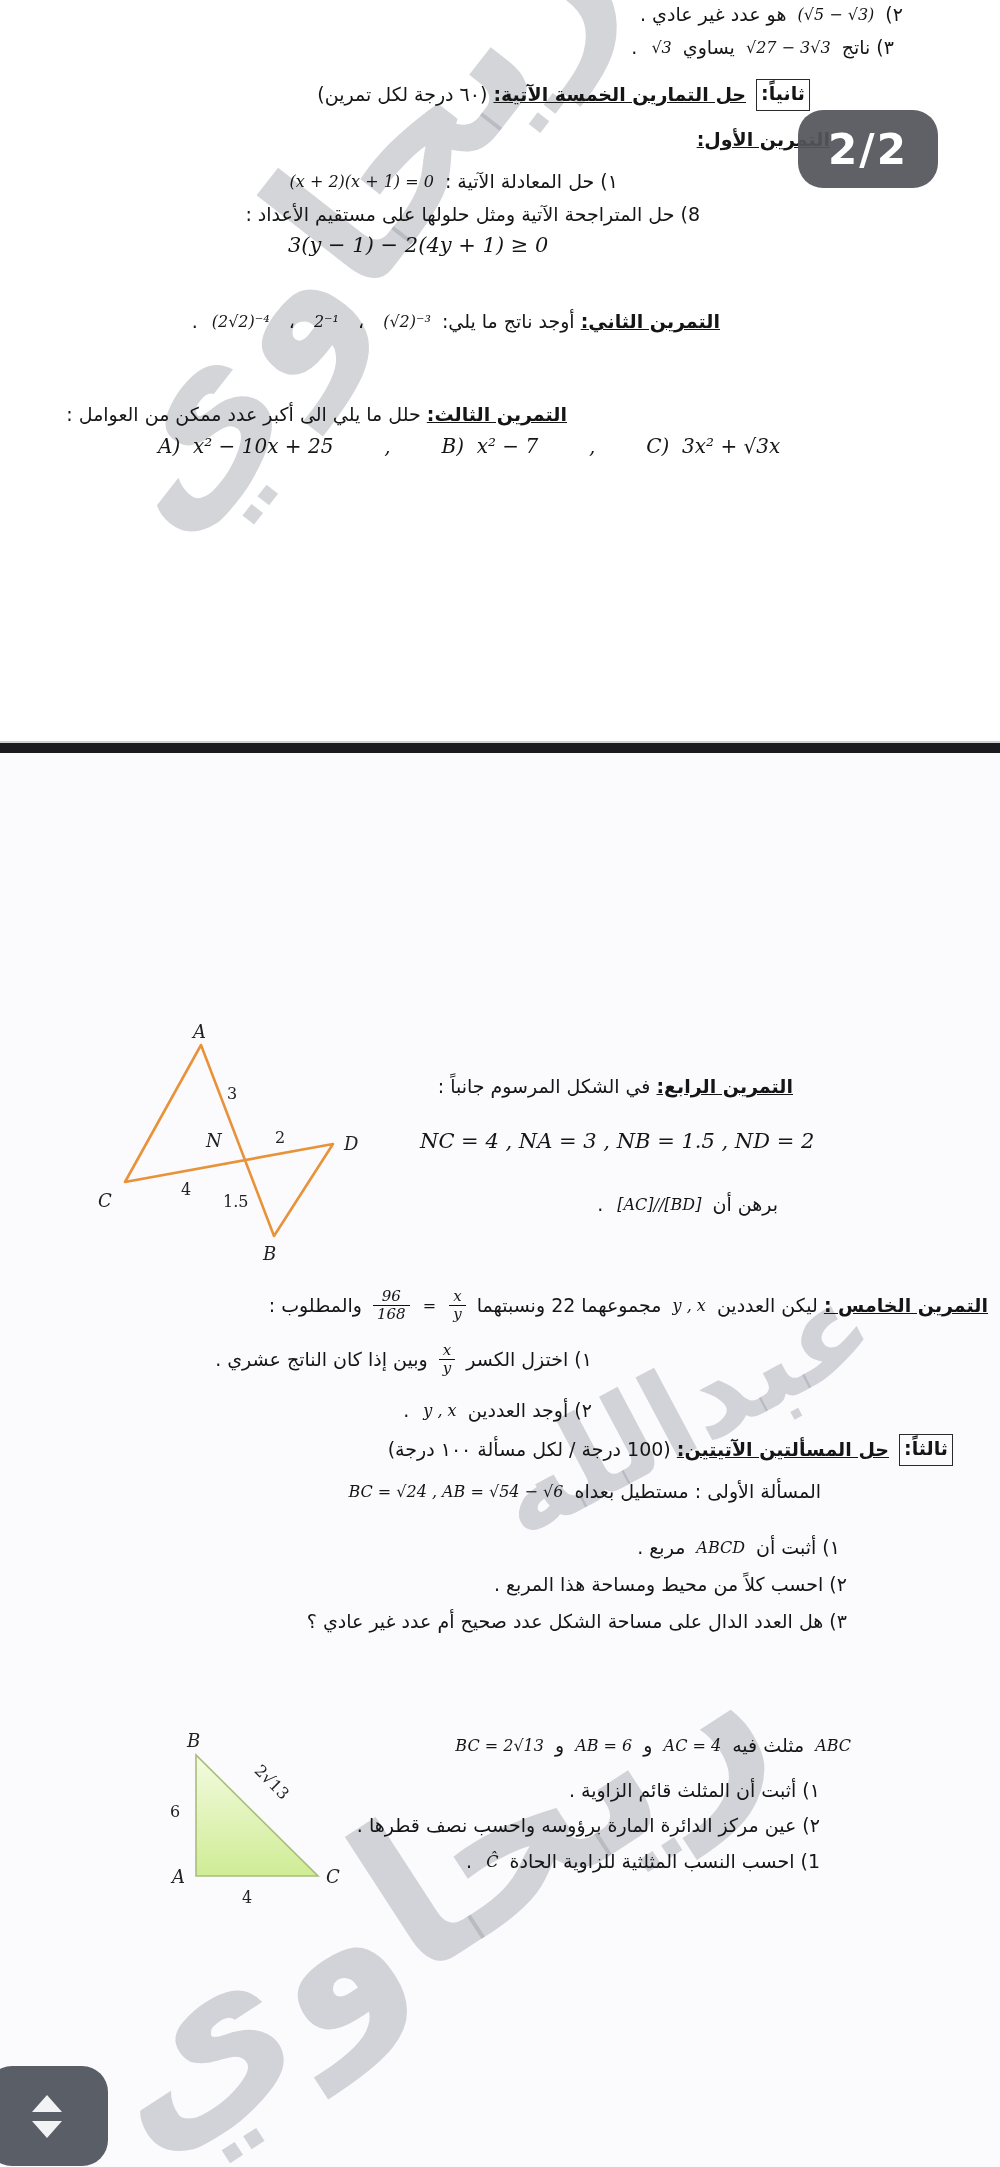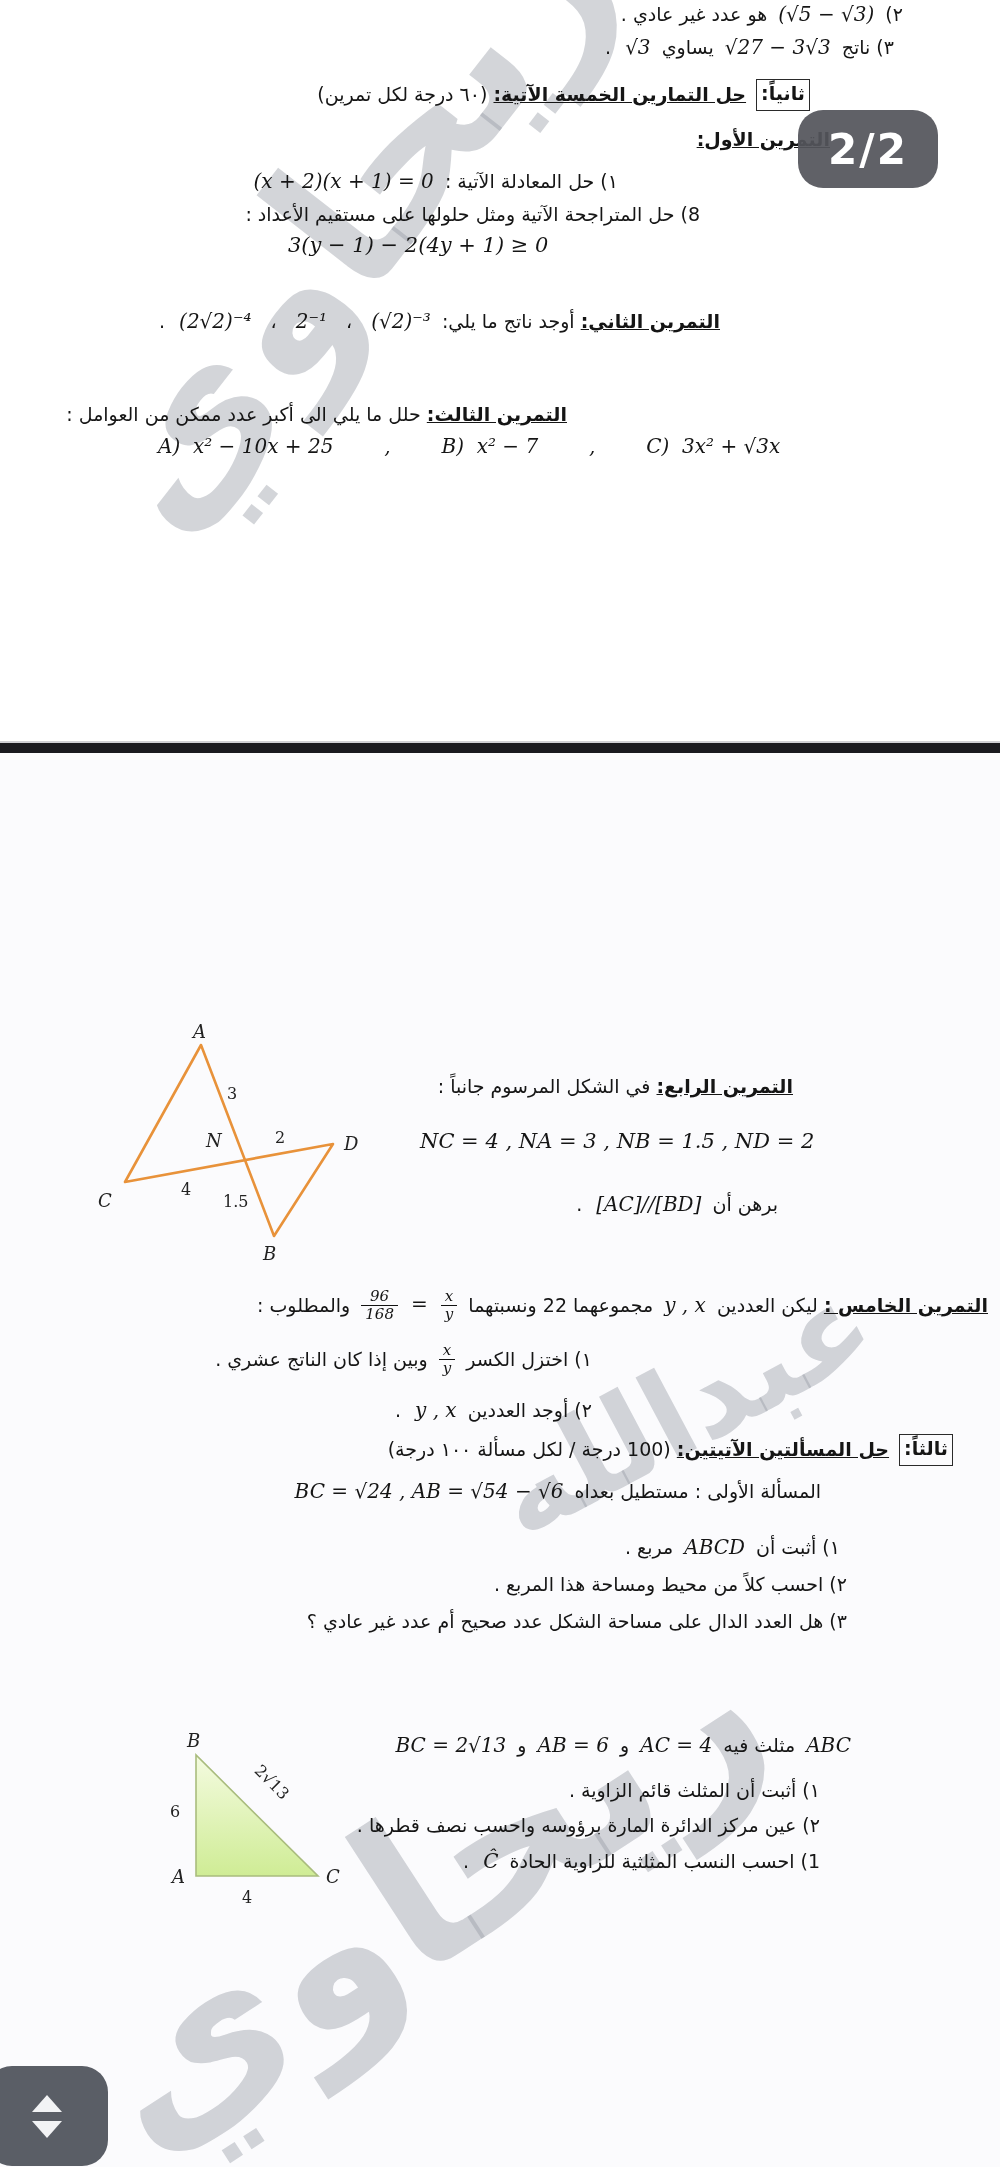--- a/index.html
+++ b/index.html
@@ -8,21 +8,21 @@
   .page1{position:absolute;left:0;top:0;width:1000px;height:741px;background:#ffffff;overflow:hidden;}
   .divider{position:absolute;left:0;top:741px;width:1000px;height:12px;background:#1a1a1f;
            border-top:2px solid #cfcfd4;box-sizing:border-box;}
   .page2{position:absolute;left:0;top:753px;width:1000px;height:1414px;background:#fbfbfd;overflow:hidden;}
   .line{position:absolute;direction:rtl;white-space:nowrap;font-size:19px;line-height:1.45;z-index:2;}
   .line > *{vertical-align:middle;}
   .ar{display:inline-block;}
   .bt{font-weight:bold;text-decoration:underline;}
   .bx{font-weight:bold;border:1.4px solid #2a2a2a;padding:0 4px 2px 4px;margin-left:4px;display:inline-block;}
   .math{font-family:"DejaVu Serif",serif;font-style:italic;direction:ltr;unicode-bidi:embed;
-        display:inline-block;padding:0 5px;font-size:20px;}
+        display:inline-block;padding:0 5px;font-size:16px;}
   .mathline{position:absolute;direction:ltr;white-space:pre;font-family:"DejaVu Serif",serif;
             font-style:italic;font-size:21px;z-index:2;}
   .dot{display:inline-block;padding:0 3px;}
   .frac{display:inline-flex;flex-direction:column;text-align:center;vertical-align:middle;
         font-family:"DejaVu Serif",serif;font-style:italic;font-size:15px;line-height:1.15;
         margin:0 5px;direction:ltr;}
   .frac .fn{border-bottom:1.3px solid #111;padding:0 4px;}
   .frac .fd{padding:0 4px;}
   .eqg{display:inline-block;direction:rtl;}
   .badge{position:absolute;left:798px;top:110px;width:140px;height:78px;border-radius:25px;

